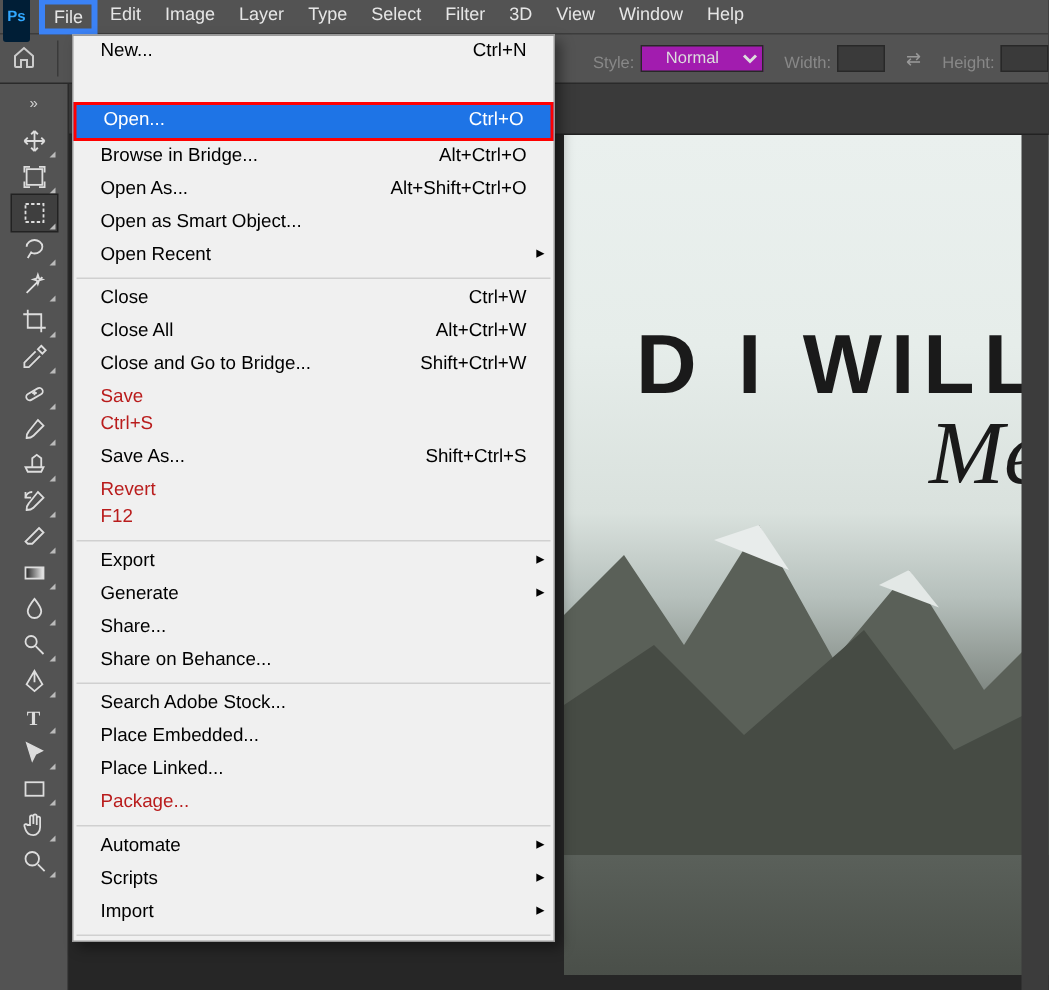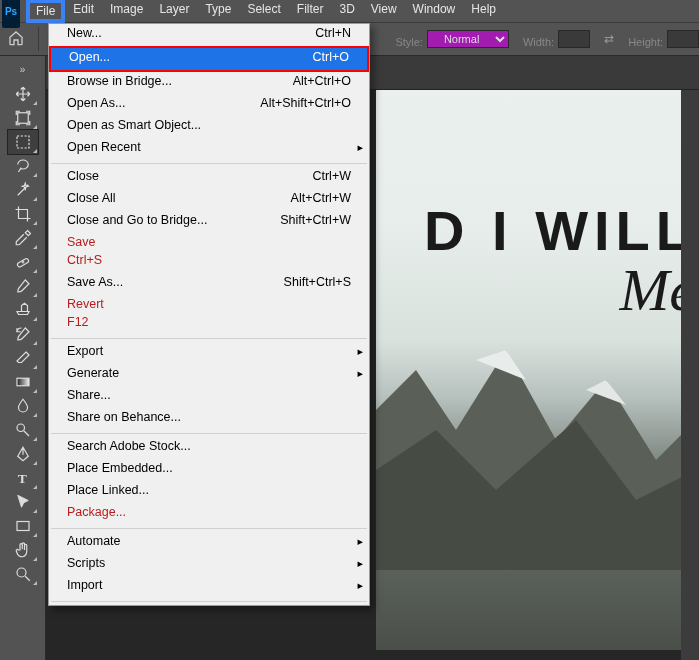--- a/index.html
+++ b/index.html
@@ -108,21 +108,21 @@
     left:330px; top:0;
     width:340px; height:560px;
     background: linear-gradient(to bottom,
        #eaf0ee 0%, #e6edea 25%, #d9e1dd 45%, #b6c0bc 55%,
        #6e756f 70%, #5b615b 85%, #4a4f49 100%);
   }
   .mountains{
     position:absolute; bottom:80px; left:0; right:0; height:280px;
   }
   .txt-block{
-    position:absolute; top:108px; right:20px; text-align:right;
+    position:absolute; top:120px; right:20px; text-align:right;
     color:#1a1a1a;
   }
   .txt-line1{
     font-family: Impact, "Arial Black", sans-serif;
     font-size:56px; letter-spacing:6px; font-weight:900;
   }
   .txt-line2{
     font-family: "Brush Script MT", cursive;
     font-size:60px; line-height:0.9; font-style:italic;
   }
@@ -146,20 +146,21 @@
     padding:0 18px 4px 18px;
     line-height:18px;
     position:relative;
   }
   .dropdown .row.disabled{ color:#b91c1c;flex-direction:column; }
   .dropdown .row.selected{
     background:#1e74e6; color:#fff;
   }
   .dropdown .row.hl{
     border:2px solid #ff0000;
+    margin-top:22px;
   }
   .dropdown hr{
     border:none; border-top:1px solid #d0d0d0; margin:3px 2px;
   }
   .dropdown .sub::after{
     content:"▸"; position:absolute; right:6px; font-size:11px;
   }
   .label-muted{ color:#888; }
   .swap-icon{ color:#999; font-size:12px; }
   .home-icon{

